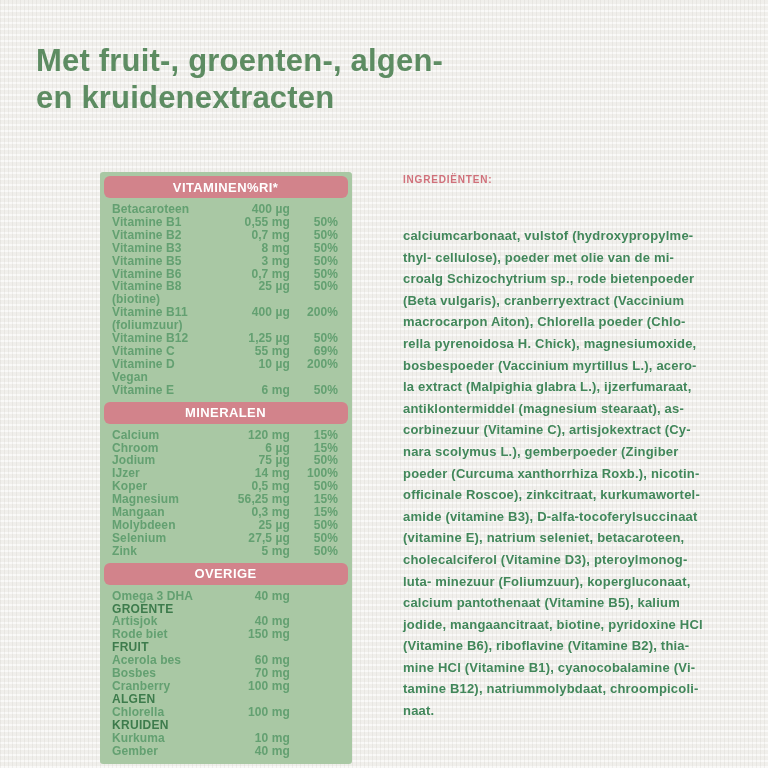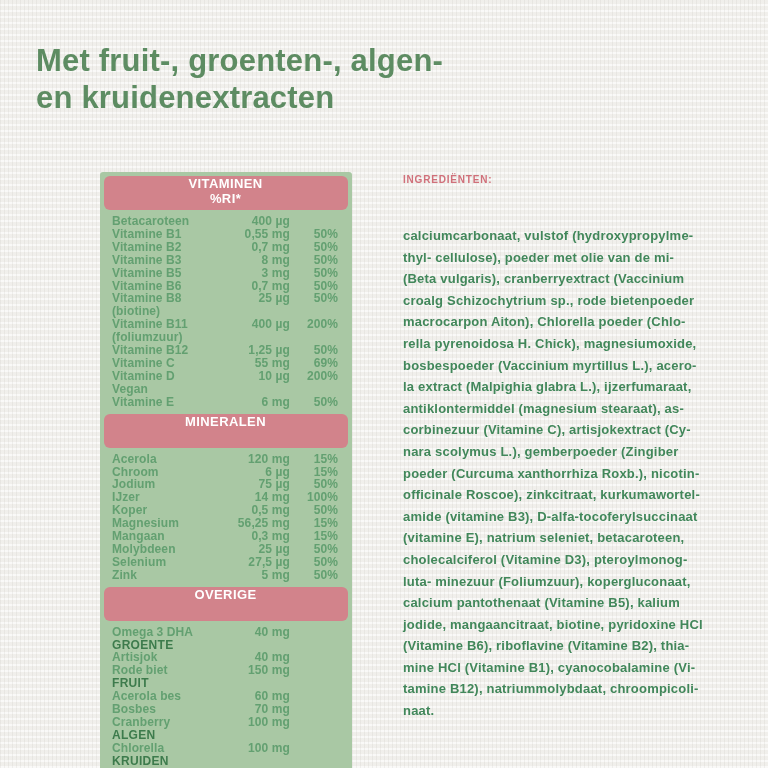--- a/index.html
+++ b/index.html
@@ -43,24 +43,23 @@
   .section-bar {
     margin: 2px 4px 0 4px;
     background: #d2838b;
     border-radius: 6px;
     color: #ffffff;
     font-weight: bold;
     font-size: 13px;
     height: 22px;
     display: flex;
     align-items: center;
-    justify-content: flex-start;
-    padding: 0 10px 12px 9px;
+    justify-content: center;
+    padding: 0 10px 0 9px;
     letter-spacing: 0.4px;
-    flex-direction: column;
   }
   .rows { padding: 5px 6px 3px 0; }
   .row {
     display: grid;
     grid-template-columns: 1fr 80px 48px;
     padding: 0 8px 0 12px;
     font-size: 12px;
     line-height: 12.9px;
     color: #63a071;
     font-weight: 600;
@@ -164,21 +163,21 @@
         <span class="cell cell-name">Vitamine E</span>
         <span class="cell cell-amount">6 mg</span>
         <span class="cell cell-ri">50%</span>
       </div>
     </div>
     <div class="section-bar">
       <span>MINERALEN</span>
     </div>
     <div class="rows">
       <div class="row">
-        <span class="cell cell-name">Acerola</span>
+        <span class="cell cell-name">Calcium</span>
         <span class="cell cell-amount">120 mg</span>
         <span class="cell cell-ri">15%</span>
       </div>
       <div class="row">
         <span class="cell cell-name">Chroom</span>
         <span class="cell cell-amount">6 µg</span>
         <span class="cell cell-ri">15%</span>
       </div>
       <div class="row">
         <span class="cell cell-name">Jodium</span>
@@ -290,22 +289,22 @@
         <span class="cell cell-amount">40 mg</span>
         <span class="cell cell-ri"></span>
       </div>
     </div>
   </div>
 
 <div class="ingredients-heading">INGREDIËNTEN:</div>
 <div class="ingredients-text">
     <div class="ing-line">calciumcarbonaat, vulstof (hydroxypropylme-</div>
     <div class="ing-line">thyl- cellulose), poeder met olie van de mi-</div>
+    <div class="ing-line">croalg Schizochytrium sp., rode bietenpoeder</div>
     <div class="ing-line">(Beta vulgaris), cranberryextract (Vaccinium</div>
-    <div class="ing-line">croalg Schizochytrium sp., rode bietenpoeder</div>
     <div class="ing-line">macrocarpon Aiton), Chlorella poeder (Chlo-</div>
     <div class="ing-line">rella pyrenoidosa H. Chick), magnesiumoxide,</div>
     <div class="ing-line">bosbespoeder (Vaccinium myrtillus L.), acero-</div>
     <div class="ing-line">la extract (Malpighia glabra L.), ijzerfumaraat,</div>
     <div class="ing-line">antiklontermiddel (magnesium stearaat), as-</div>
     <div class="ing-line">corbinezuur (Vitamine C), artisjokextract (Cy-</div>
     <div class="ing-line">nara scolymus L.), gemberpoeder (Zingiber</div>
     <div class="ing-line">poeder (Curcuma xanthorrhiza Roxb.), nicotin-</div>
     <div class="ing-line">officinale Roscoe), zinkcitraat, kurkumawortel-</div>
     <div class="ing-line">amide (vitamine B3), D-alfa-tocoferylsuccinaat</div>

